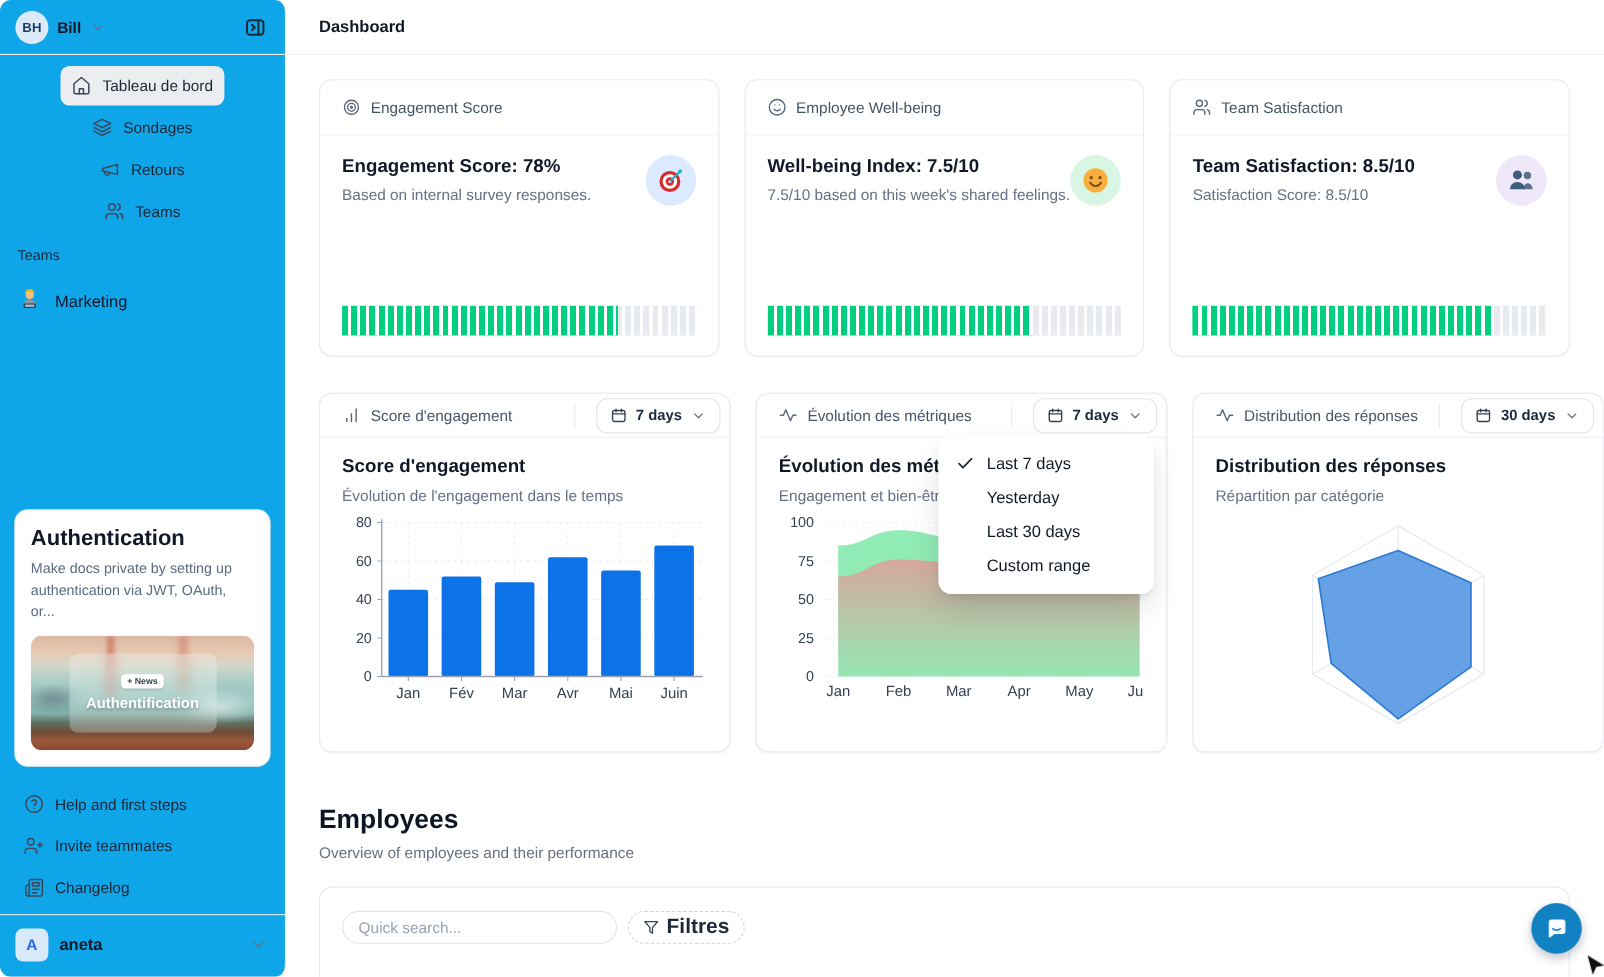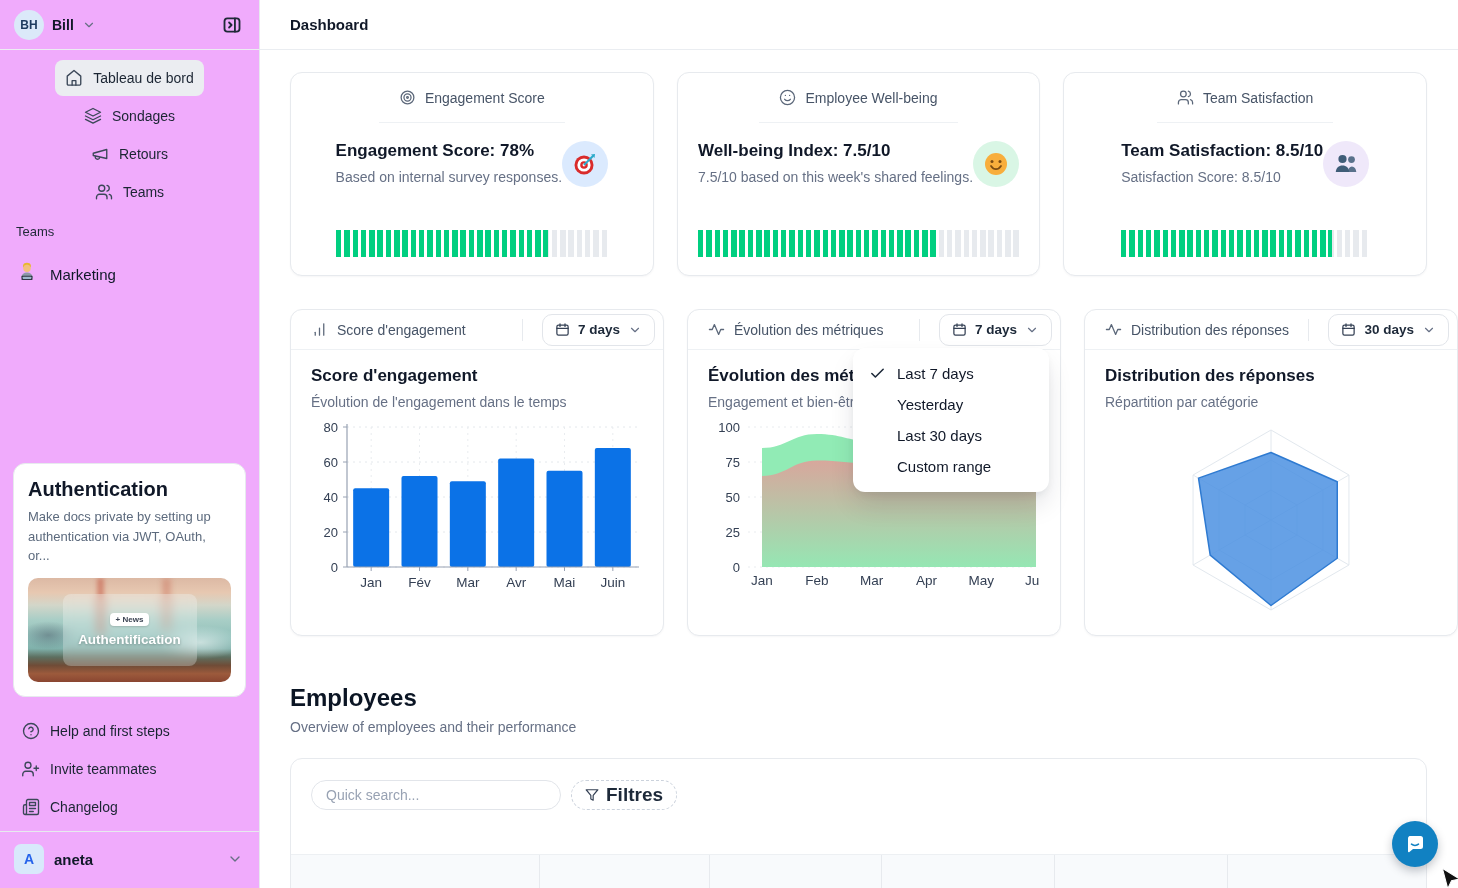--- a/index.html
+++ b/index.html
@@ -1,22 +1,22 @@
 <!DOCTYPE html>
 <html><head>
 <meta charset="utf-8">
 <style>
   * { margin:0; padding:0; box-sizing:border-box; }
   html,body { width:1458px; height:888px; overflow:hidden; background:#fff;
     font-family:"Liberation Sans", sans-serif; color:#101828; }
   .app { display:flex; width:100%; height:100%; }
 
   
-  .sidebar { width:260px; min-width:260px; background:#f0abfc; border-right:1px solid #e7eaee;
-    display:flex; flex-direction:column; height:100%; }
+  .sidebar { width:260px; min-width:260px; background:#0ea5e9; border-right:1px solid #e7eaee;
+    display:flex; flex-direction:column; height:100%;border-radius:10px; }
   .sb-top { height:50px; display:flex; align-items:center; padding:0 12px 0 14px;
     border-bottom:1px solid #eceef2; }
   .ws { display:flex; align-items:center; gap:8px; cursor:pointer; }
   .ws-avatar { width:30px; height:30px; border-radius:50%; background:#dbe9f9; color:#1d3b5e;
     font-size:12px; font-weight:700; display:flex; align-items:center; justify-content:center; }
   .ws-name { font-size:14px; font-weight:700; color:#101828; }
   .chev { color:#667085; display:flex; }
   .sb-top-spacer { flex:1; }
   .collapse-btn { background:none; border:none; color:#1f2937; display:flex; align-items:center;
     justify-content:center; width:30px; height:30px; cursor:pointer; }
@@ -70,21 +70,21 @@
 
   .stat-grid, .chart-grid { display:grid; grid-template-columns:1fr 1fr 1fr; gap:23px; }
   .card { background:#fff; border:1px solid #e7eaee; border-radius:12px;
     box-shadow:0 1px 2px rgba(16,24,40,.04); position:relative; }
   .card-head { display:flex; align-items:center; gap:9px; padding:0 20px; height:50px;
     border-bottom:1px solid #eef1f4; }
   .head-icon { width:17px; height:17px; color:#5b6779; display:flex; }
   .head-icon svg { width:17px; height:17px; }
   .head-label { font-size:14px; color:#475467; }
 
-  .stat-card { height:204px; display:flex; flex-direction:column;align-items:center; }
+  .stat-card { height:252px; display:flex; flex-direction:column; }
   .stat-body { flex:1; padding:18px 20px 18px 20px; display:flex; flex-wrap:wrap; }
   .stat-main { flex:1; }
   .stat-title { font-size:17px; font-weight:600; color:#101828; }
   .stat-sub { font-size:14px; color:#667085; margin-top:8px; }
   .stat-emoji { width:46px; height:46px; border-radius:50%; display:flex; align-items:center;
     justify-content:center; }
   .stat-emoji svg { width:26px; height:26px; }
   .stat-progress { width:100%; height:27px; margin-top:auto; align-self:flex-end; position:relative; }
   .stat-progress::after { content:""; position:absolute; inset:0;
     background:repeating-linear-gradient(90deg, transparent 0 5.4px, #fff 5.4px 8.3px); }

